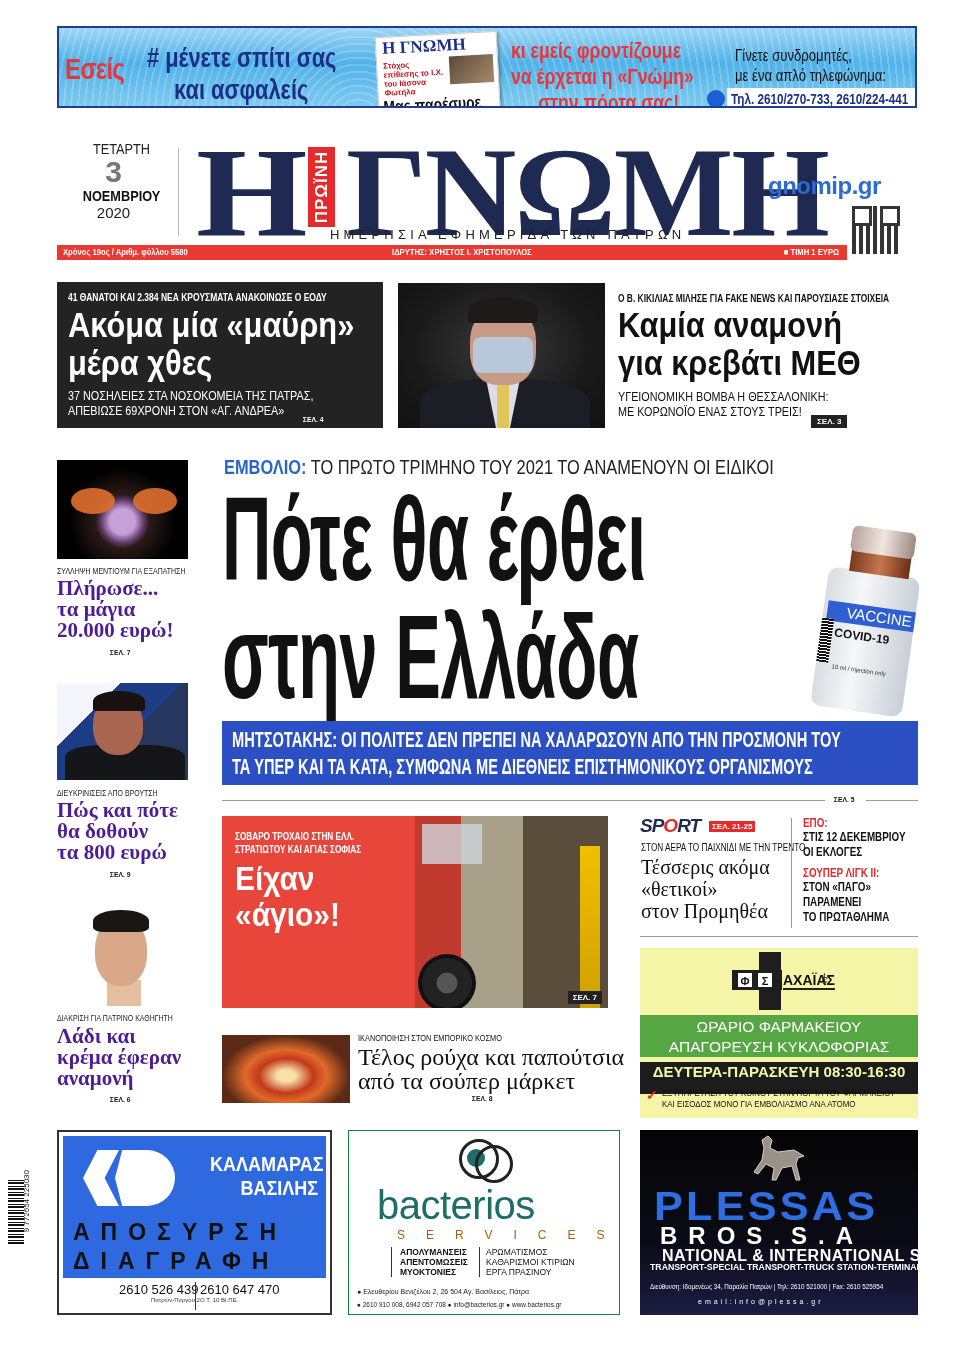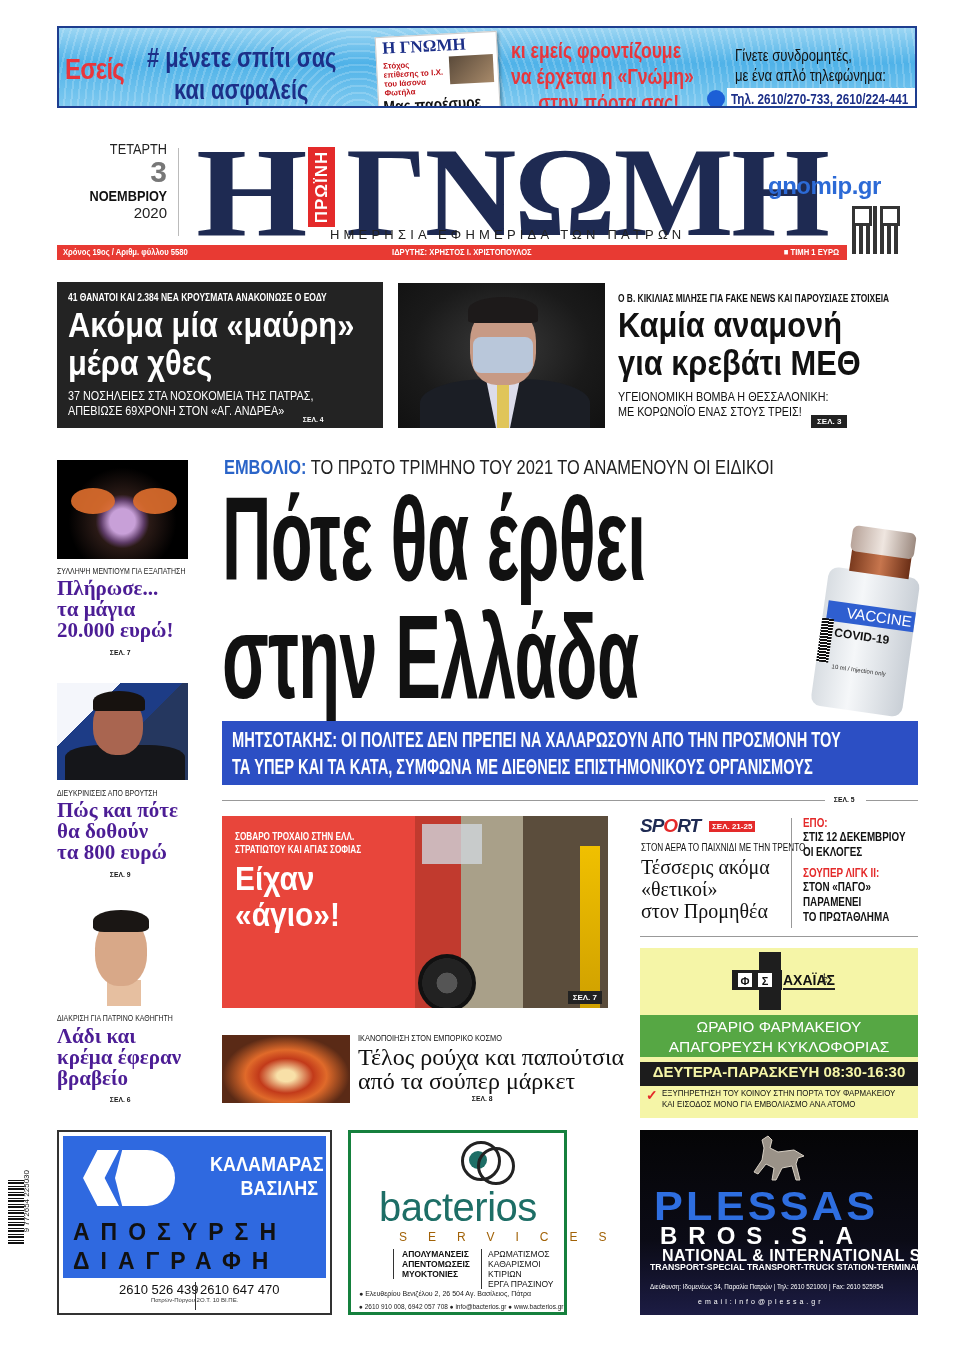--- a/index.html
+++ b/index.html
@@ -18,21 +18,21 @@
 #bn-paper .pph{position:absolute;right:4px;top:22px;width:44px;height:28px;background:linear-gradient(135deg,#5a4a3a,#a88a6a);}
 #bn-paper .psub{position:absolute;left:6px;top:24px;font-size:8px;color:#c2161d;font-weight:bold;line-height:9px;width:60px;}
 #bn-paper .pmain{position:absolute;left:4px;top:60px;font-size:17px;font-weight:bold;color:#111;white-space:nowrap;transform:scaleX(.82);transform-origin:left top;}
 #bn-kiemeis{left:452px;top:10px;color:#e8363c;font-weight:bold;font-size:22px;transform:scaleX(.8);transform-origin:left top;white-space:nowrap;line-height:26px;}
 #bn-sub{left:676px;top:18px;color:#111;font-size:16px;line-height:20px;transform:scaleX(.82);transform-origin:left top;white-space:nowrap;}
 #bn-dot{left:648px;top:62px;width:18px;height:18px;border-radius:50%;background:#1c5fd6;}
 #bn-tel{left:668px;top:60px;width:188px;height:22px;background:#fff;color:#1c2f88;font-weight:bold;font-size:15px;line-height:22px;padding-left:4px;white-space:nowrap;}
 #bn-tel span{display:inline-block;transform:scaleX(.78);transform-origin:left center;}
 
 
-#date-col{left:60px;top:140px;width:107px;text-align:right;}
+#date-col{left:60px;top:140px;width:107px;text-align:center;}
 #date-day{font-size:15px;color:#222;transform:scaleX(.85);transform-origin:right top;display:block;}
 #date-num{font-size:30px;font-weight:bold;color:#777;line-height:30px;display:block;}
 #date-month{font-size:15px;font-weight:bold;color:#111;display:block;transform:scaleX(.85);transform-origin:right top;}
 #date-year{font-size:15px;color:#222;display:block;}
 #mast-sep{left:178px;top:148px;width:1px;height:88px;background:#bbb;}
 #logo-H{left:196px;top:128px;font-family:"Liberation Serif",serif;font-weight:bold;font-size:128px;color:#1e2a52;line-height:128px;transform:scaleX(1.12);transform-origin:left top;}
 #logo-proini{left:308px;top:147px;width:27px;height:80px;background:#e42a2a;}
 #logo-proini span{position:absolute;left:50%;top:50%;transform:translate(-50%,-50%) rotate(-90deg);color:#fff;font-weight:bold;font-size:17px;white-space:nowrap;letter-spacing:1px;}
 #logo-gnomi{left:346px;top:128px;font-family:"Liberation Serif",serif;font-weight:bold;font-size:128px;color:#1e2a52;line-height:128px;transform:scaleX(.99);transform-origin:left top;white-space:nowrap;letter-spacing:-2px;}
 #logo-tag{left:330px;top:227px;font-size:13px;letter-spacing:4.2px;color:#222;white-space:nowrap;}
@@ -133,38 +133,38 @@
 
 
 #pharm{left:640px;top:948px;width:278px;height:170px;background:#f5f5a7;overflow:hidden;}
 #pharm .cross-v{position:absolute;left:119px;top:4px;width:22px;height:58px;background:#1e1e1e;}
 #pharm .cross-h{position:absolute;left:92px;top:22px;width:50px;height:20px;background:#1e1e1e;}
 #pharm .ph{position:absolute;left:97px;top:24px;width:16px;height:16px;background:#fff;border:1px solid #1e1e1e;font-size:11px;font-weight:bold;text-align:center;line-height:16px;}
 #pharm .sg{position:absolute;left:117px;top:24px;width:16px;height:16px;background:#fff;border:1px solid #1e1e1e;font-size:11px;font-weight:bold;text-align:center;line-height:16px;}
 #pharm .axa{position:absolute;left:143px;top:24px;font-size:14px;font-weight:bold;border-bottom:2px solid #222;}
 #pharm .rod{position:absolute;left:180px;top:22px;font-size:16px;color:#222;}
 #pharm .green{position:absolute;left:0;top:67px;width:278px;height:42px;background:#56a744;color:#fff;text-align:center;font-size:15.5px;line-height:20px;padding-top:2px;}
-#pharm .black{position:absolute;left:0;top:114px;width:278px;height:24px;background:#1c1c1c;color:#f5f5a7;text-align:center;font-size:15px;line-height:20px;white-space:nowrap;font-weight:bold;}
+#pharm .black{position:absolute;left:0;top:114px;width:278px;height:32px;background:#1c1c1c;color:#f5f5a7;text-align:center;font-size:15px;line-height:20px;white-space:nowrap;font-weight:bold;}
 #pharm .check{position:absolute;left:6px;top:139px;color:#e42a2a;font-size:14px;font-weight:bold;}
 #pharm .note{position:absolute;left:22px;top:140px;font-size:9px;line-height:11px;color:#111;white-space:nowrap;transform:scaleX(.88);transform-origin:left top;}
 
 
 #adK{left:57px;top:1130px;width:275px;height:185px;border:2px solid #333;background:#fff;}
 #adK .blue{position:absolute;left:4px;top:4px;width:263px;height:142px;background:#2f69e0;}
 #adK .kb{position:absolute;left:20px;top:14px;width:92px;height:56px;}
 #adK .kb div{position:absolute;background:#fff;}
 #adK .name{position:absolute;left:135px;top:16px;color:#fff;font-weight:bold;font-size:20px;line-height:24px;text-align:right;width:120px;transform:scaleX(.9);transform-origin:right top;}
 #adK .big{position:absolute;left:10px;top:82px;color:#111;font-weight:bold;font-size:23px;line-height:29px;letter-spacing:11px;white-space:nowrap;}
 #adK .ph1{position:absolute;left:60px;top:150px;font-size:13px;color:#111;}
 #adK .ph1s{position:absolute;left:92px;top:165px;font-size:6px;color:#333;}
 #adK .sep{position:absolute;left:136px;top:150px;width:1px;height:28px;background:#333;}
 #adK .ph2{position:absolute;left:141px;top:150px;font-size:13px;color:#111;}
 #adK .ph2s{position:absolute;left:141px;top:165px;font-size:6px;color:#333;}
 
-#adB{left:348px;top:1130px;width:219px;height:185px;border:3px solid #15803d;background:#fff;}
+#adB{left:348px;top:1130px;width:272px;height:185px;border:1px solid #15803d;background:#fff;}
 #adB .c1{position:absolute;left:110px;top:8px;width:40px;height:40px;border-radius:50%;border:3px solid #222;}
 #adB .c2{position:absolute;left:126px;top:14px;width:38px;height:38px;border-radius:50%;border:3px solid #222;}
 #adB .dot{position:absolute;left:118px;top:18px;width:18px;height:18px;border-radius:50%;background:#1d6e66;}
 #adB .brand{position:absolute;left:28px;top:52px;font-size:40px;color:#1d6e66;letter-spacing:-.5px;}
 #adB .svc{position:absolute;left:48px;top:97px;font-size:12px;letter-spacing:21px;color:#a16207;white-space:nowrap;}
 #adB .left{position:absolute;left:42px;top:116px;font-size:8.5px;font-weight:bold;line-height:10px;color:#111;border-left:1px solid #333;padding-left:8px;}
 #adB .right{position:absolute;left:130px;top:116px;font-size:8.5px;line-height:10px;color:#111;border-left:1px solid #333;padding-left:6px;}
 #adB .addr{position:absolute;left:8px;top:157px;font-size:7px;white-space:nowrap;color:#222;}
 #adB .cont{position:absolute;left:8px;top:170px;font-size:6.5px;white-space:nowrap;color:#222;}
 
@@ -287,21 +287,21 @@
 
 <div id="ph3" class="lphoto">
   <div class="neck"></div>
   <div class="face"></div>
   <div class="hair"></div>
 </div>
 <div class="lkick" style="top:1013px">ΔΙΑΚΡΙΣΗ ΓΙΑ ΠΑΤΡΙΝΟ ΚΑΘΗΓΗΤΗ</div>
 <div class="lhead" style="top:1026px">
   <div>Λάδι και</div>
   <div>κρέμα έφεραν</div>
-  <div>βραβείο</div>
+  <div>αναμονή</div>
 </div>
 <div class="lsel" style="left:108px;top:1095px">ΣΕΛ. 6</div>
 
 <div id="lead-kicker" class="abs"><b>ΕΜΒΟΛΙΟ:</b><span> ΤΟ ΠΡΩΤΟ ΤΡΙΜΗΝΟ ΤΟΥ 2021 ΤΟ ΑΝΑΜΕΝΟΥΝ ΟΙ ΕΙΔΙΚΟΙ</span></div>
 <div id="lead-h1" class="abs">Πότε θα έρθει</div>
 <div id="lead-h2" class="abs">στην Ελλάδα</div>
 <div id="vial" class="abs">
   <div class="body"></div>
   <div class="neck"></div>
   <div class="cap"></div>

